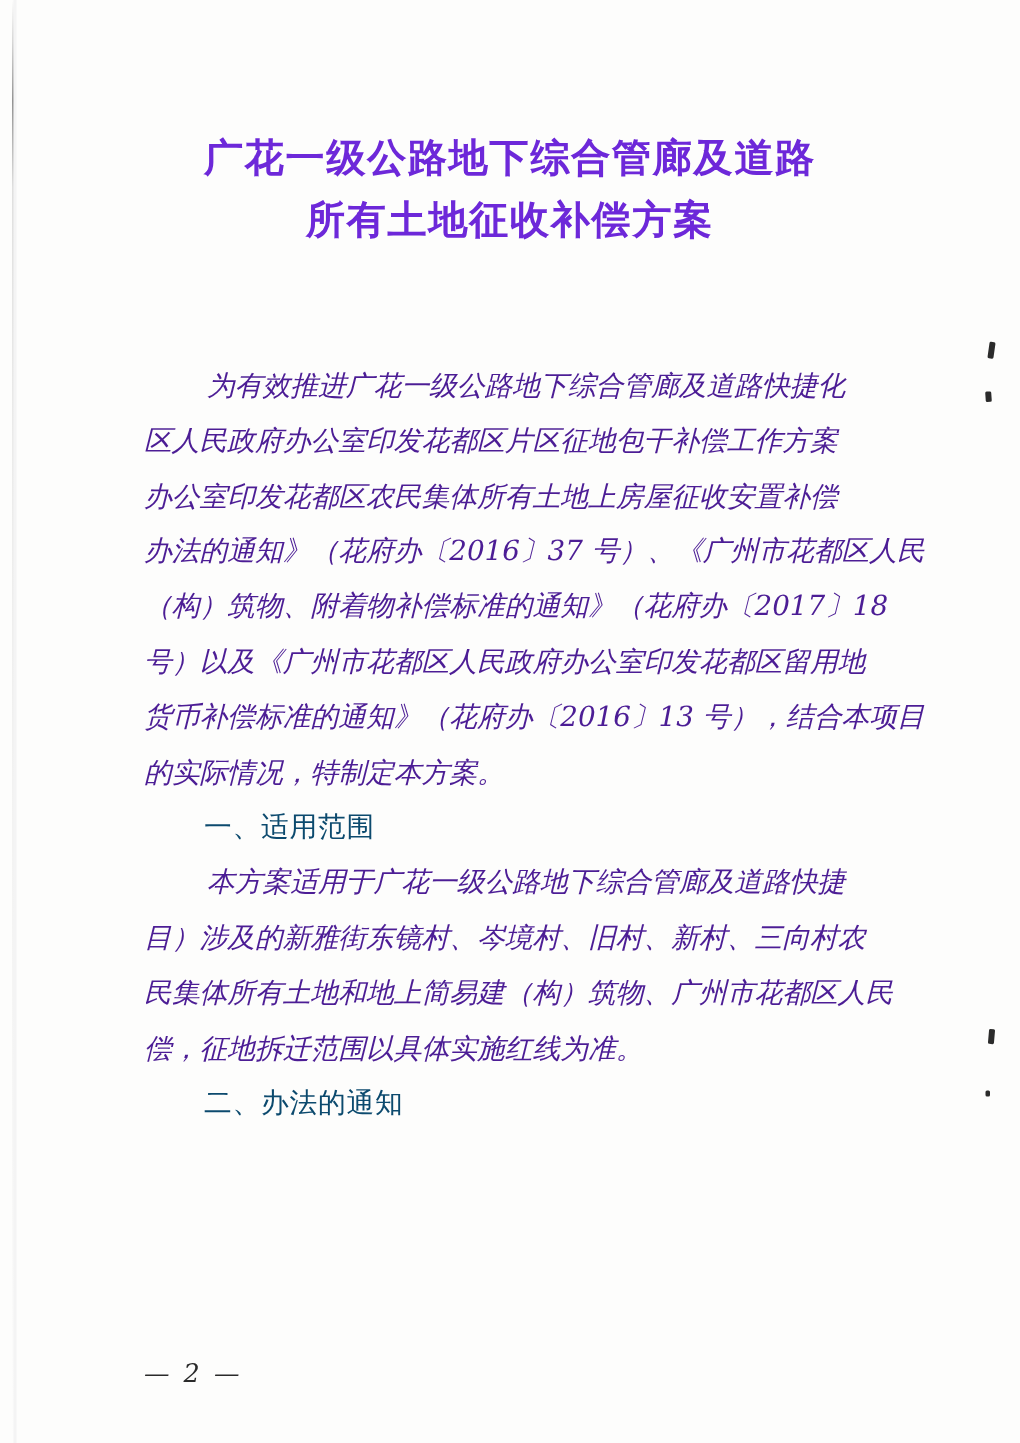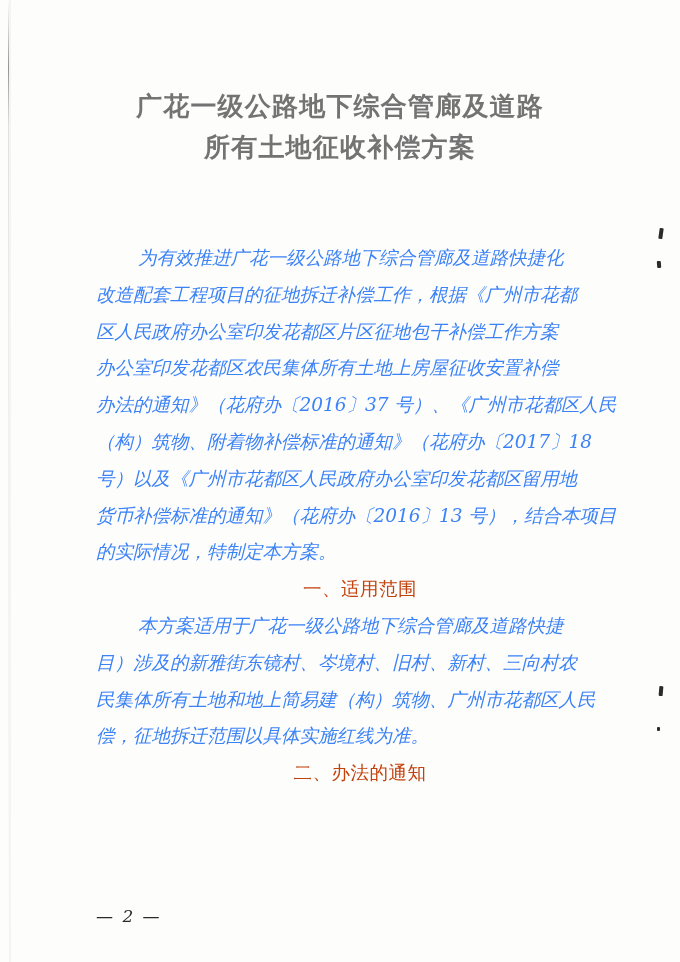--- a/index.html
+++ b/index.html
@@ -58,55 +58,54 @@
     top: 86px;
     width: 680px;
     text-align: center;
   }
   .doc-title .tline {
     font-family: "DejaVu Serif", "Liberation Serif", serif;
     font-weight: bold;
     font-size: 26px;
     letter-spacing: 1.2px;
     line-height: 41px;
-    color: #737373;
+    color: #6d28d9;
     white-space: nowrap;
   }
 
   
   .body-block {
     position: absolute;
     left: 96px;
     top: 240px;
     width: 488px;
   }
   .para-lines { display: block; }
   .pline {
     display: block;
     white-space: nowrap;
     font-family: "DejaVu Serif", "Liberation Serif", serif;
     font-size: 18.5px;
     line-height: 36.8px;
     font-style: italic;
-    color: #3b82f6;
+    color: #4c1d95;
   }
   .pline.ind { padding-left: 42px; }
 
   .section-head {
     display: block;
     font-family: "DejaVu Sans", "Liberation Sans", sans-serif;
     font-style: normal;
     font-weight: normal;
     font-size: 18.5px;
     line-height: 36.8px;
     letter-spacing: 0.5px;
-    color: #c2410c;
+    color: #0c4a6e;
     padding-left: 40px;
     white-space: nowrap;
-    text-align: center;
   }
 
   
   .footer {
     position: absolute;
     left: 96px;
     top: 906px;
     width: 200px;
     font-family: "DejaVu Serif", "Liberation Serif", serif;
     font-size: 17px;
@@ -142,21 +141,20 @@
 
   <div class="doc-title">
     <div class="tline">广花一级公路地下综合管廊及道路</div>
     <div class="tline">所有土地征收补偿方案</div>
   </div>
 
   <div class="body-block">
 
     <div class="para-lines">
       <span class="pline ind">为有效推进广花一级公路地下综合管廊及道路快捷化</span>
-      <span class="pline">改造配套工程项目的征地拆迁补偿工作，根据《广州市花都</span>
       <span class="pline">区人民政府办公室印发花都区片区征地包干补偿工作方案</span>
       <span class="pline">办公室印发花都区农民集体所有土地上房屋征收安置补偿</span>
       <span class="pline">办法的通知》（花府办〔2016〕37 号）、《广州市花都区人民</span>
       <span class="pline">（构）筑物、附着物补偿标准的通知》（花府办〔2017〕18</span>
       <span class="pline">号）以及《广州市花都区人民政府办公室印发花都区留用地</span>
       <span class="pline">货币补偿标准的通知》（花府办〔2016〕13 号），结合本项目</span>
       <span class="pline">的实际情况，特制定本方案。</span>
     </div>
 
     <span class="section-head">一、适用范围</span>

